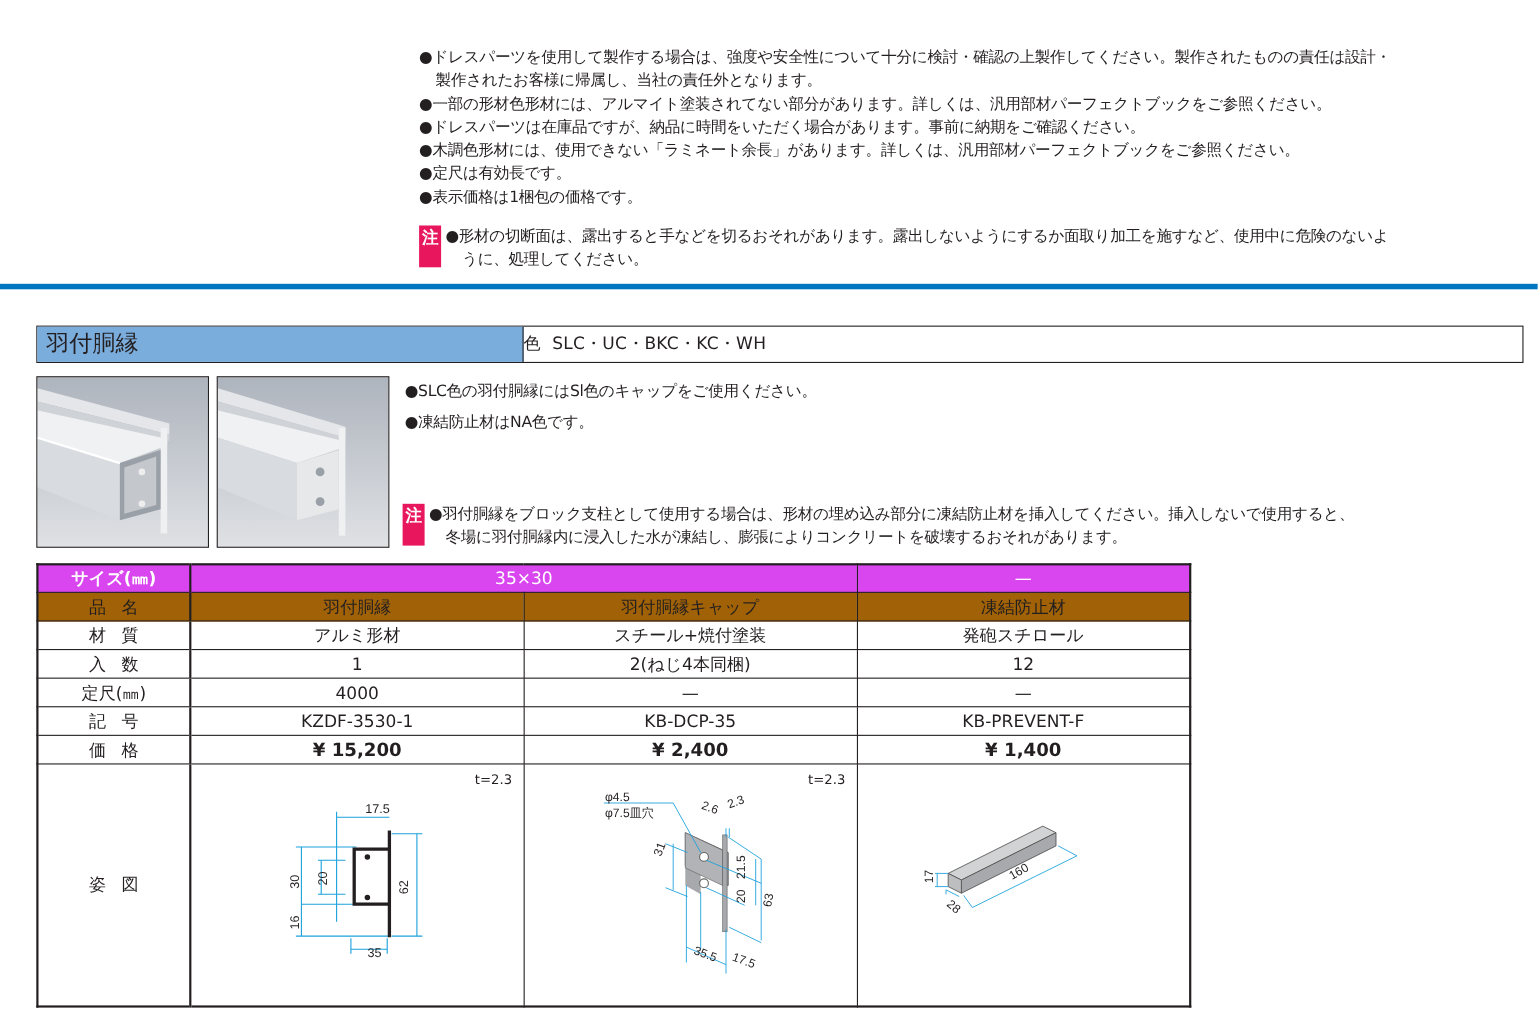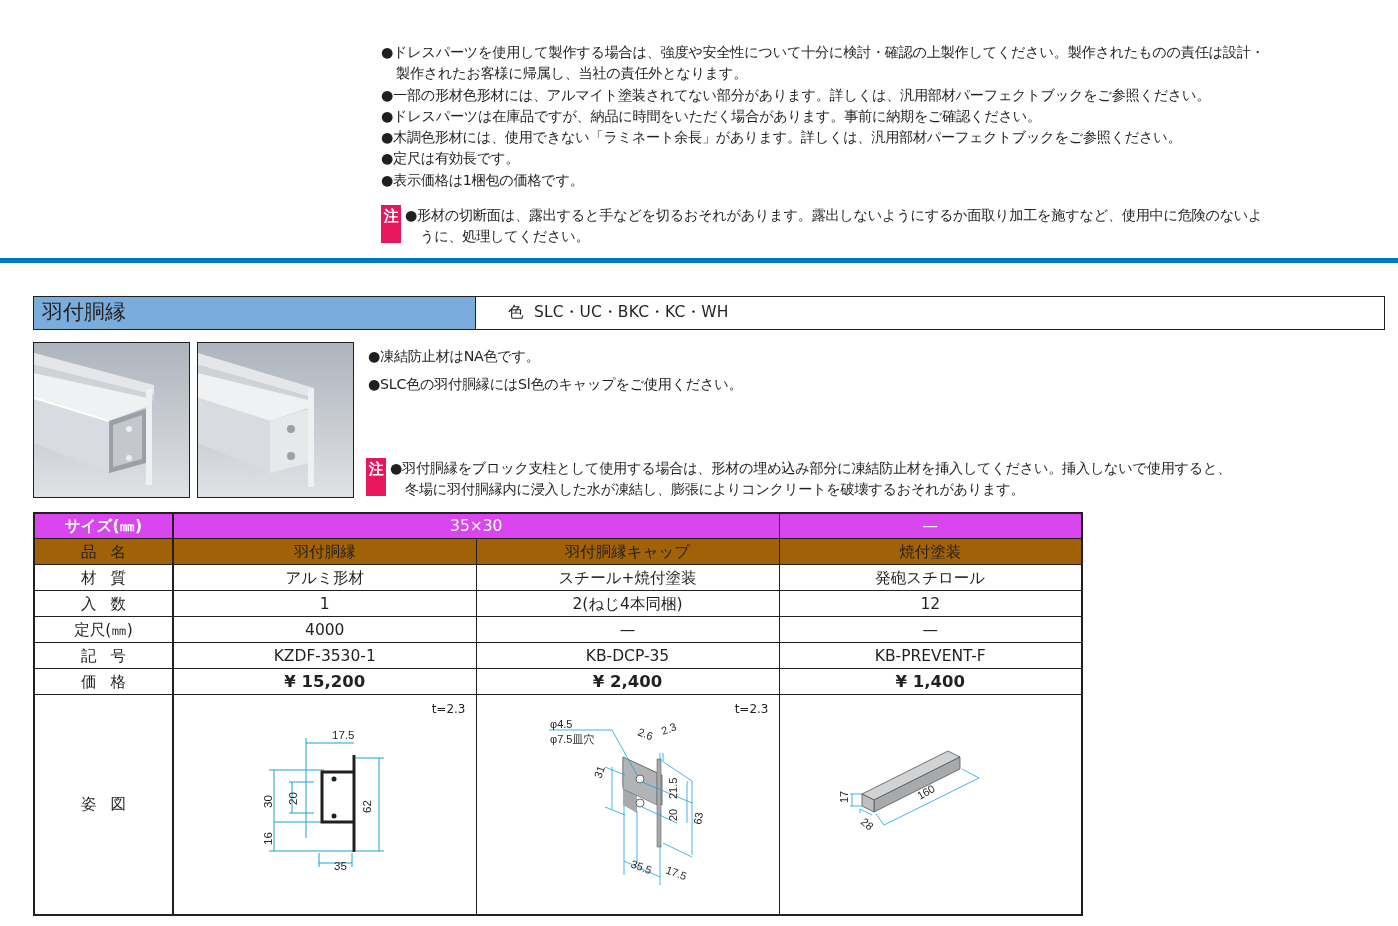--- a/index.html
+++ b/index.html
@@ -14,21 +14,21 @@
   .caution .badge { background: #e8175d; color: #fff; font-weight: bold; width: 20px; height: 38px; font-size: 15px; text-align: center; line-height: 22px; margin-right: 4px; flex: none; }
   .caution .lines div { white-space: nowrap; }
   .caution .lines .cont { padding-left: 15px; }
   .caution-top { left: 381px; top: 205px; }
   .caution-mid { left: 366px; top: 458px; }
 
   .blue-rule { position: absolute; left: 0; top: 258px; width: 1398px; height: 5px; background: #0078c1; }
 
   .section-header { position: absolute; left: 33px; top: 296px; width: 1352px; height: 34px; border: 1.5px solid #231f20; display: flex; }
   .section-header .title { width: 442px; background: #7aacdc; font-size: 21px; padding-left: 8px; line-height: 31px; border-right: 1.5px solid #231f20; }
-  .section-header .colors { flex: 1; font-size: 15.5px; line-height: 31px; padding-left: 32px; letter-spacing: 0.2px; }
+  .section-header .colors { flex: 1; font-size: 15.5px; line-height: 31px; padding-left: 0; letter-spacing: 0.2px; }
 
   .photo { position: absolute; top: 342px; width: 157px; height: 156px; border: 1.5px solid #231f20; background: linear-gradient(180deg, #aeb4bd 0%, #c9cdd3 55%, #dfe1e4 100%); overflow: hidden; }
   .photo-1 { left: 33px; }
   .photo-2 { left: 197px; }
 
   .photo-notes { position: absolute; left: 368px; top: 342px; font-size: 14.2px; line-height: 28px; letter-spacing: -0.3px; }
 
   table.spec { position: absolute; left: 33px; top: 512px; border-collapse: collapse; border: 2.5px solid #231f20; font-size: 15.5px; }
   table.spec td { border: 1px solid #231f20; text-align: center; height: 26px; padding: 0; line-height: 24px; }
   table.spec td.lbl { width: 139px; border-right: 2px solid #231f20; letter-spacing: 0; }
@@ -97,22 +97,22 @@
     <polygon points="0,30 114,58 114,64 72,78 0,55" fill="#f0f1f3"></polygon>
     <polygon points="0,55 72,78 72,130 0,100" fill="#d8dbdf"></polygon>
     <rect x="110" y="46" width="6" height="98" fill="#eef0f2"></rect>
     <polygon points="72,78 110,66 110,120 72,130" fill="#e6e8ea"></polygon>
     <circle cx="93" cy="86" r="4" fill="#9aa0a7"></circle>
       <circle cx="93" cy="113" r="4" fill="#9aa0a7"></circle>
   </svg>
 </div>
 
 <div class="photo-notes">
+  <div>●SLC色の羽付胴縁にはSl色のキャップをご使用ください。</div>
   <div>●凍結防止材はNA色です。</div>
-  <div>●SLC色の羽付胴縁にはSl色のキャップをご使用ください。</div>
 </div>
 
 <div class="caution caution-mid">
   <div class="badge">注</div>
   <div class="lines">
     <div>●羽付胴縁をブロック支柱として使用する場合は、形材の埋め込み部分に凍結防止材を挿入してください。挿入しないで使用すると、</div>
     <div class="cont">冬場に羽付胴縁内に浸入した水が凍結し、膨張によりコンクリートを破壊するおそれがあります。</div>
   </div>
 </div>
 
@@ -120,21 +120,21 @@
   <tbody>
       <tr class="size-row">
     <td class="lbl">サイズ(㎜)</td>
     <td colspan="2">35×30</td>
     <td class="c3">—</td>
   </tr>
   <tr class="name-row">
     <td class="lbl"><span class="spaced">品名</span></td>
     <td class="c1">羽付胴縁</td>
     <td class="c2">羽付胴縁キャップ</td>
-    <td class="c3">焼付塗装</td>
+    <td class="c3">凍結防止材</td>
   </tr>
   <tr>
     <td class="lbl"><span class="spaced">材質</span></td>
     <td>アルミ形材</td>
     <td>スチール+焼付塗装</td>
     <td>発砲スチロール</td>
   </tr>
   <tr>
     <td class="lbl"><span class="spaced">入数</span></td>
     <td>1</td>

